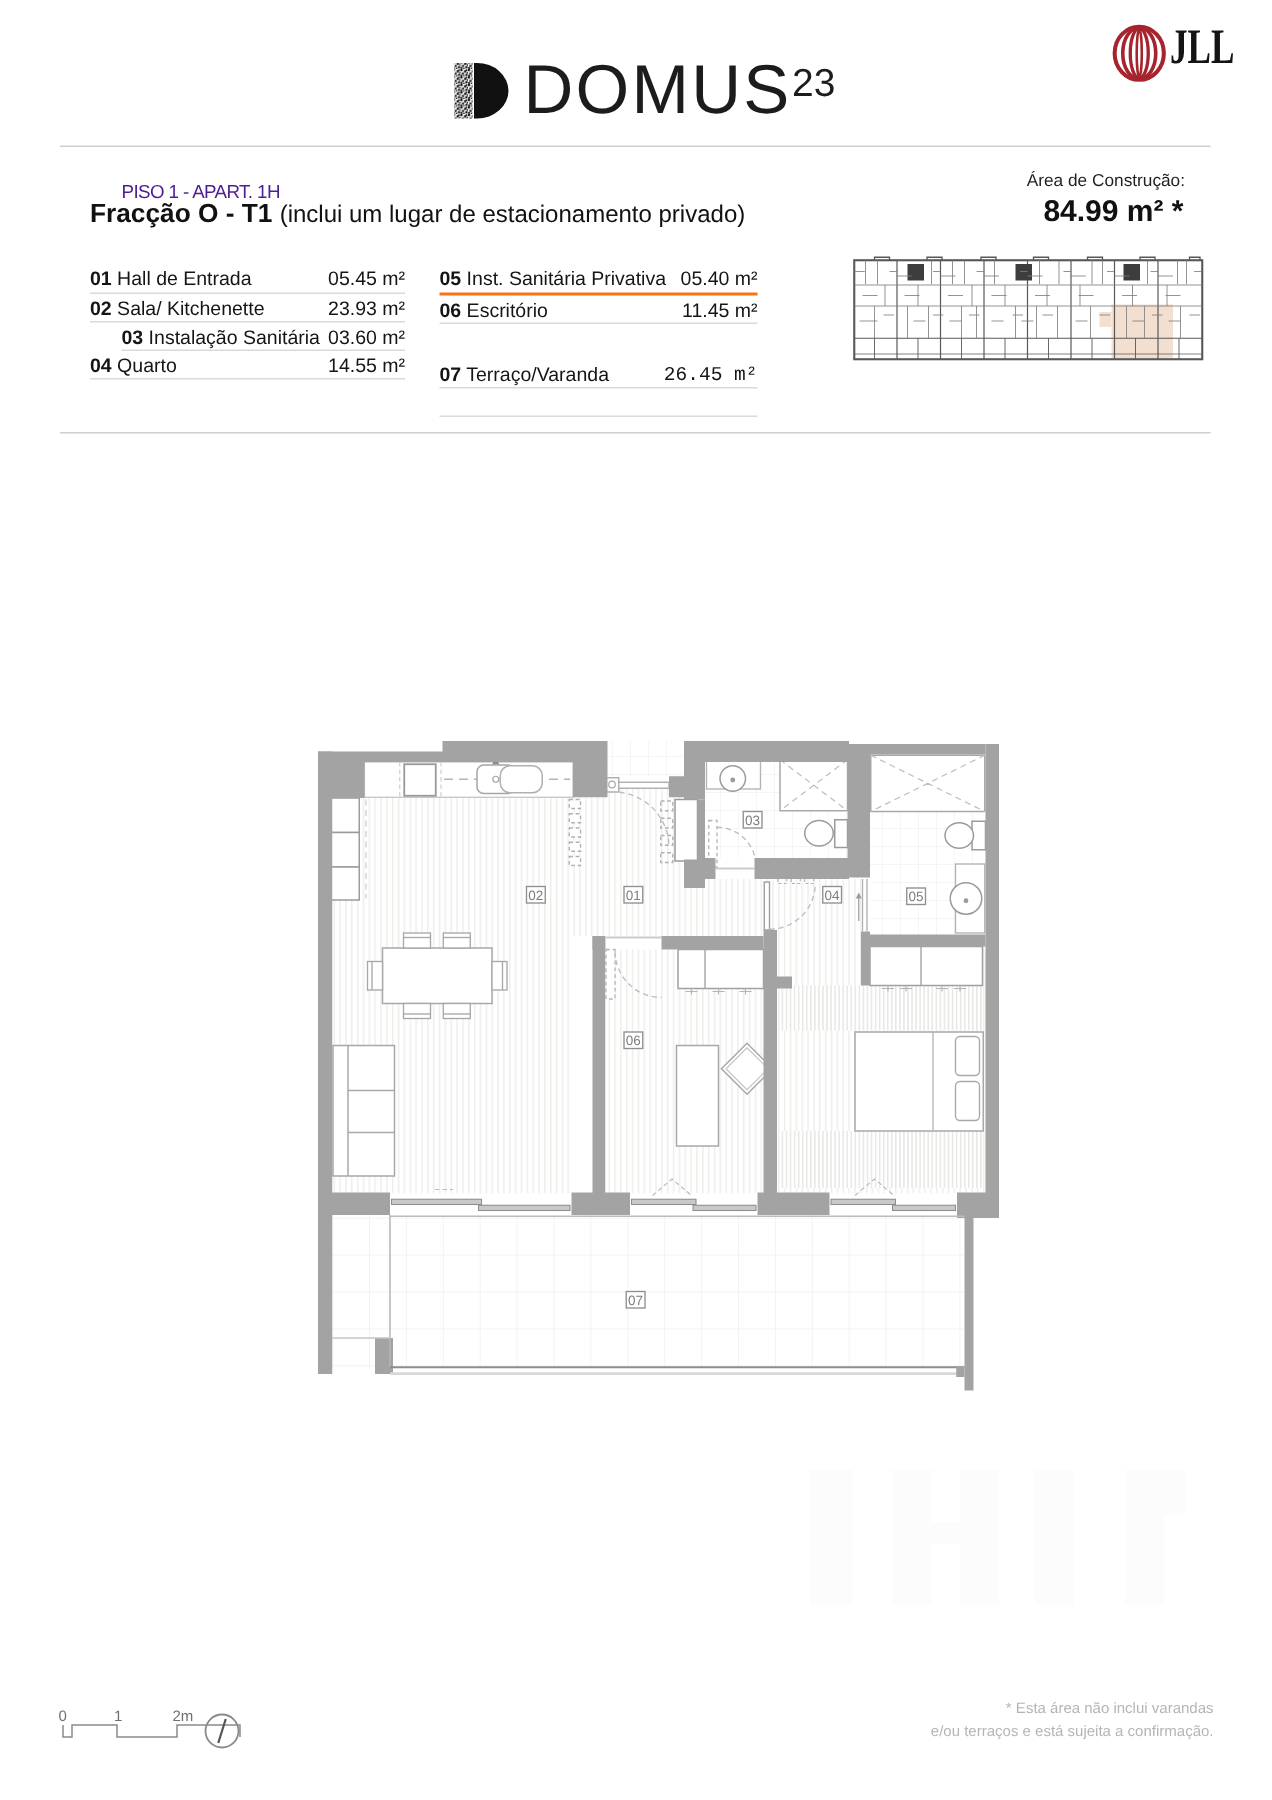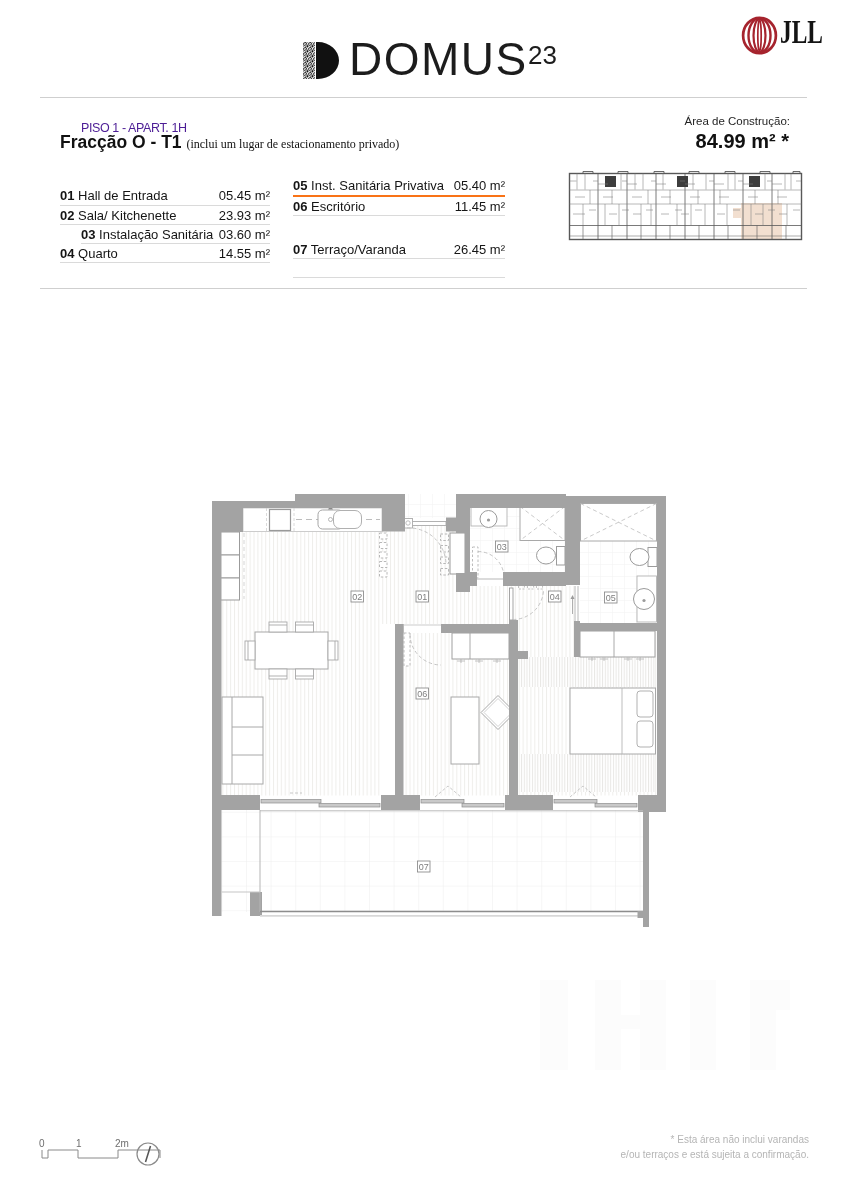--- a/index.html
+++ b/index.html
@@ -39,44 +39,44 @@
   <ellipse cx="19.5" cy="19.5" rx="6" ry="16.6" fill="none" stroke="#a6242e" stroke-width="2.2"></ellipse>
   <ellipse cx="19.5" cy="19.5" rx="1.7" ry="15.8" fill="none" stroke="#a6242e" stroke-width="1.7"></ellipse>
 </svg>
 
 <div class="abs" style="left:780px;top:14px;font-family:'Liberation Serif',serif;font-weight:bold;font-size:33px;color:#141414;transform:scaleX(0.71);transform-origin:left top;">JLL</div>
 
 <div class="abs" style="left:40px;top:97px;width:767px;height:1px;background:#cfcfcf;"></div>
 
 <div class="abs" style="left:61px;top:121px;font-size:12.5px;color:#4c1d95;letter-spacing:-0.4px;margin-left:20px;">PISO 1 - APART. 1H</div>
 
-<div class="abs" style="left:60px;top:132px;font-size:17.5px;font-weight:bold;color:#111;">Fracção O - T1 <span style="font-weight:normal;font-size:12px;font-family:Liberation Serif, serif;">(inclui um lugar de estacionamento privado)</span></div>
+<div class="abs" style="left:60px;top:132px;font-size:17.5px;font-weight:bold;color:#111;">Fracção O - T1 <span style="font-weight:normal;font-size:16px;">(inclui um lugar de estacionamento privado)</span></div>
 
 <div class="abs" style="left:590px;top:115px;width:200px;text-align:right;font-size:11.5px;color:#1f1f1f;">Área de Construção:</div>
 
 <div class="abs" style="left:590px;top:130px;width:199px;text-align:right;font-size:20px;font-weight:bold;color:#111;">84.99 m² *</div>
 
 <div class="abs" style="left:60px;top:177px;width:210px;font-size:13px;color:#151515;">
 
-  <div style="position:relative;height:18px;border-bottom:1px solid #dadada;line-height:18px;margin-top:10px;"><b>01</b> Hall de Entrada<span style="position:absolute;right:0;">05.45 m²</span></div>
+  <div style="position:relative;height:18px;border-bottom:1px solid #dadada;line-height:18px;"><b>01</b> Hall de Entrada<span style="position:absolute;right:0;">05.45 m²</span></div>
 
   <div style="position:relative;height:18px;border-bottom:1px solid #dadada;line-height:19px;"><b>02</b> Sala/ Kitchenette<span style="position:absolute;right:0;">23.93 m²</span></div>
 
   <div style="position:relative;height:18px;border-bottom:1px solid #dadada;line-height:19px;margin-left:21px;"><b>03</b> Instalação Sanitária<span style="position:absolute;right:0;">03.60 m²</span></div>
 
   <div style="position:relative;height:18px;border-bottom:1px solid #dadada;line-height:19px;"><b>04</b> Quarto<span style="position:absolute;right:0;">14.55 m²</span></div>
 </div>
 
 <div class="abs" style="left:293px;top:177px;width:212px;font-size:13px;color:#151515;">
 
   <div style="position:relative;height:18px;border-bottom:2px solid #f97316;line-height:18px;"><b>05</b> Inst. Sanitária Privativa<span style="position:absolute;right:0;">05.40 m²</span></div>
 
   <div style="position:relative;height:18px;border-bottom:1px solid #dadada;line-height:19px;"><b>06</b> Escritório<span style="position:absolute;right:0;">11.45 m²</span></div>
 
-  <div style="position:relative;height:18px;border-bottom:1px solid #dadada;line-height:19px;margin-top:24px;"><b>07</b> Terraço/Varanda<span style="position:absolute;right:0;">26.45 m²</span></div>
+  <div style="position:relative;height:18px;border-bottom:1px solid #dadada;line-height:19px;margin-top:24px;"><b>07</b> Terraço/Varanda<span style="position:absolute;right:0;font-family:Liberation Mono, monospace;">26.45 m²</span></div>
 
   <div style="position:relative;height:18px;border-bottom:1px solid #dadada;"></div>
 </div>
 
 <svg class="abs" style="left:565px;top:168px;" width="240" height="76" viewBox="0 0 240 76">
 
   <g>
         <rect x="176" y="35" width="41" height="37" fill="#f2dfd0"></rect>
         <rect x="168" y="40" width="8" height="10" fill="#f2dfd0"></rect>
       </g>

